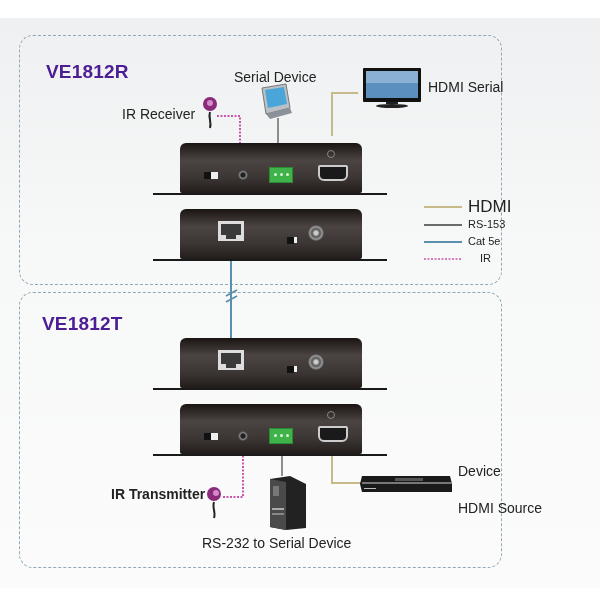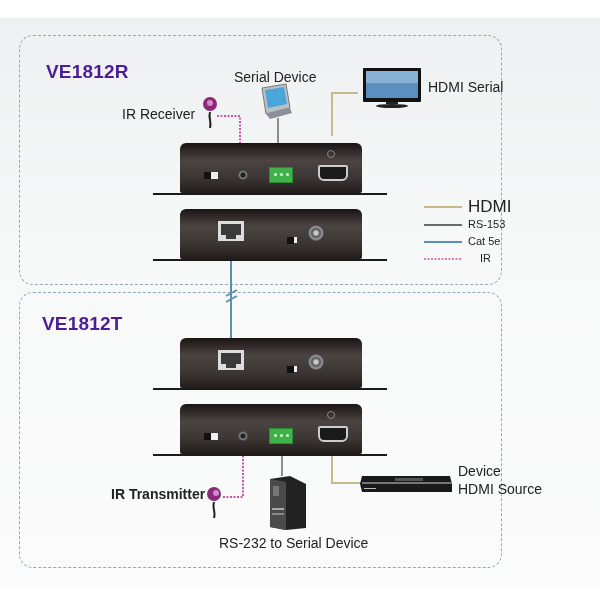--- a/index.html
+++ b/index.html
@@ -141,22 +141,22 @@
       <i style="left:16px"></i>
     </div>
   <div class="led" style="left:147px;top:7px;"></div>
   <div class="hdmi" style="left:138px;top:22px;"></div>
 </div>
 
 <div class="lbl" style="left:234px;top:69px;">Serial Device</div>
 <div class="lbl" style="left:122px;top:106px;">IR Receiver</div>
 <div class="lbl" style="left:428px;top:79px;">HDMI Serial</div>
 <div class="lbl" style="left:111px;top:486px;font-weight:bold;">IR Transmitter</div>
-<div class="lbl" style="left:219px;top:535px;">RS-232 to Serial Device</div>
-<div class="lbl" style="left:458px;top:481px;">HDMI Source</div>
+<div class="lbl" style="left:202px;top:535px;">RS-232 to Serial Device</div>
+<div class="lbl" style="left:458px;top:500px;">HDMI Source</div>
 <div class="lbl" style="left:458px;top:463px;">Device</div>
 
 <div>
   <div class="lbl" style="left:468px;top:200px;font-size:17px;line-height:13px;">HDMI</div>
   <div class="lbl" style="left:468px;top:218px;font-size:11px;line-height:13px;">RS-153</div>
   <div class="lbl" style="left:468px;top:235px;font-size:11px;line-height:13px;">Cat 5e</div>
   <div class="lbl" style="left:452px;top:252px;font-size:11px;line-height:13px;margin-left:28px;">IR</div>
 </div>
 
 </body></html>

